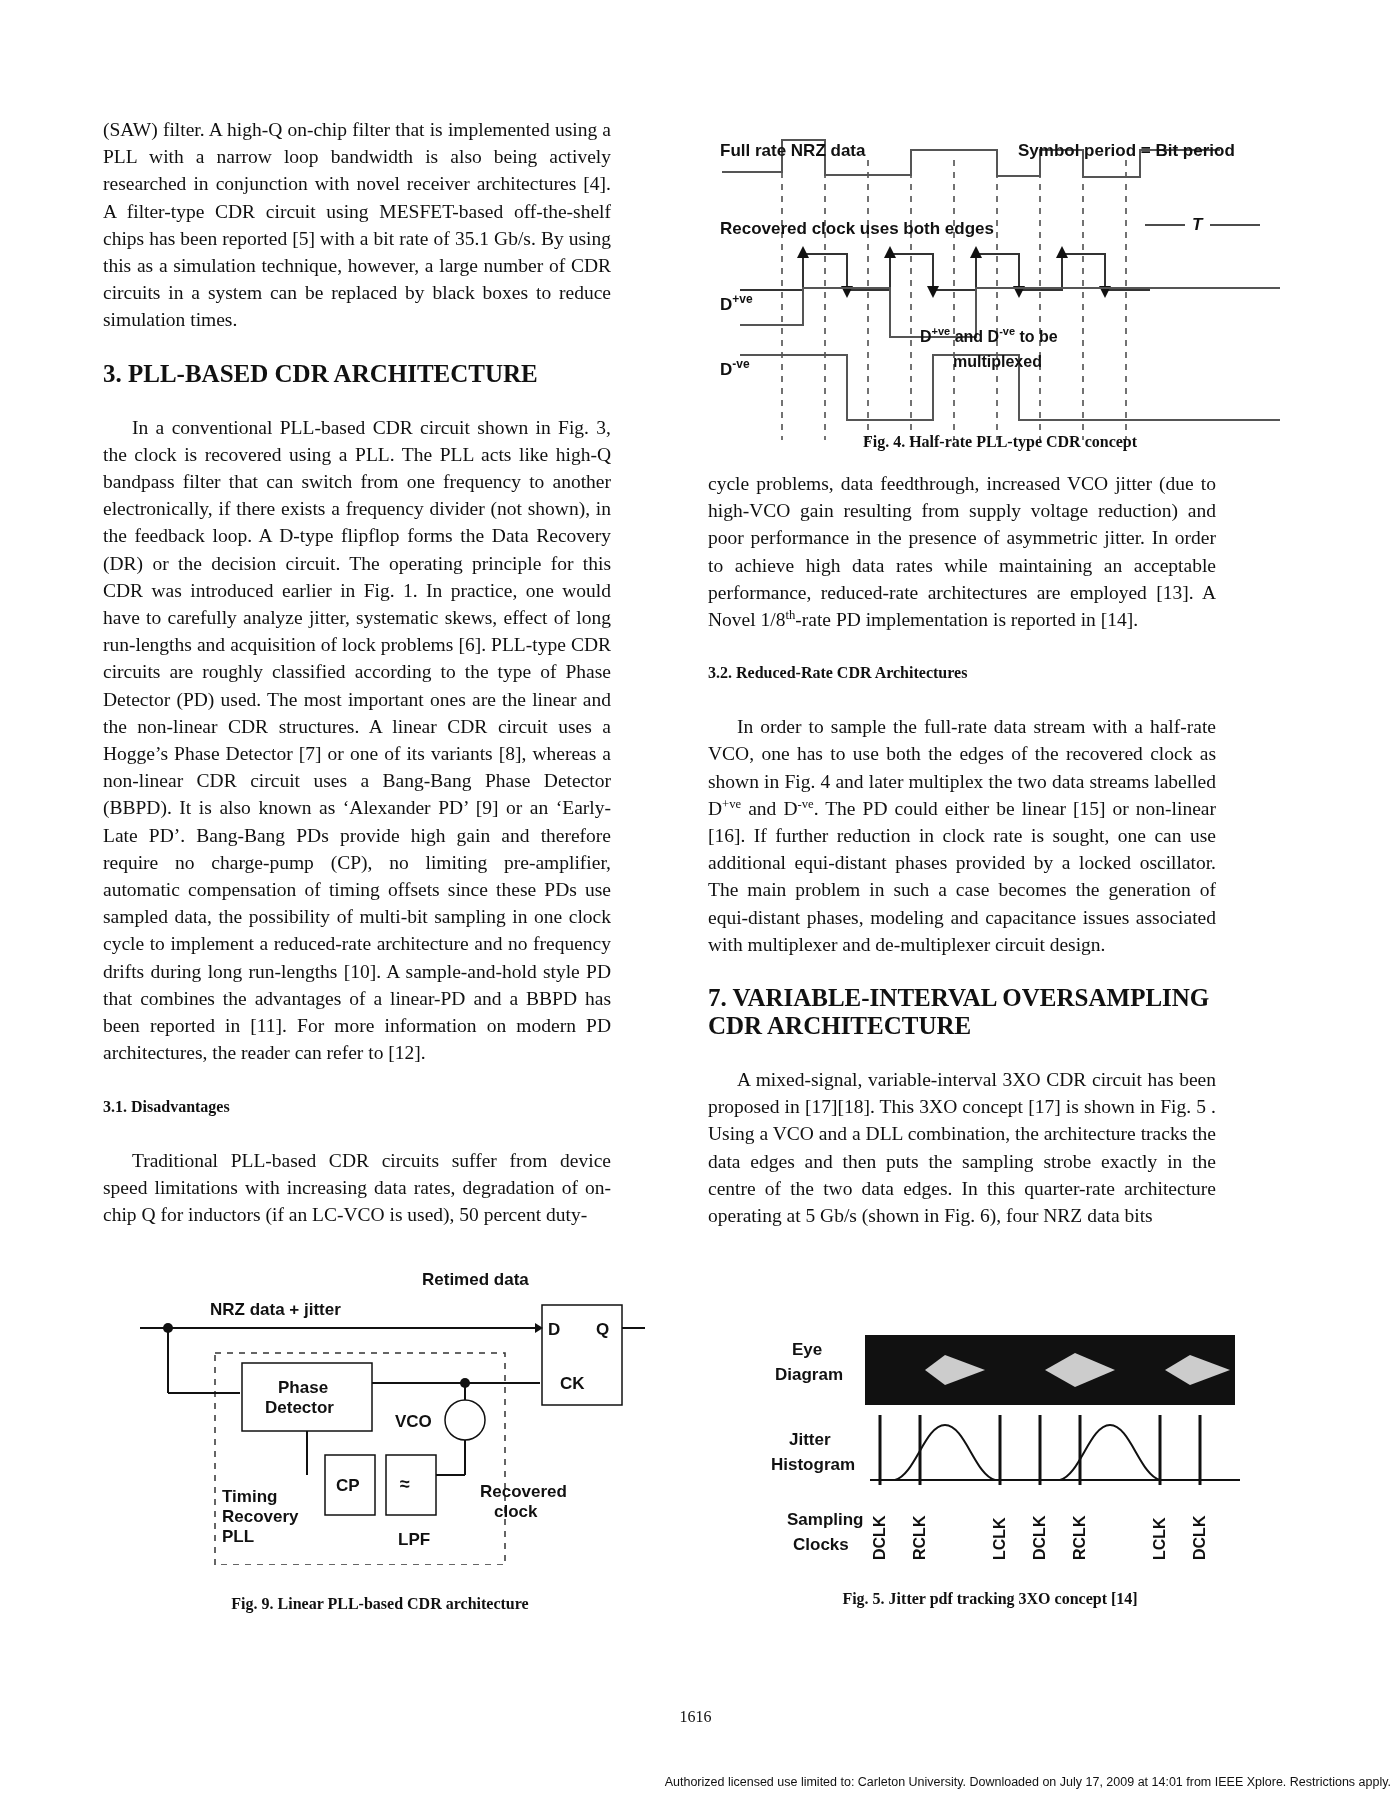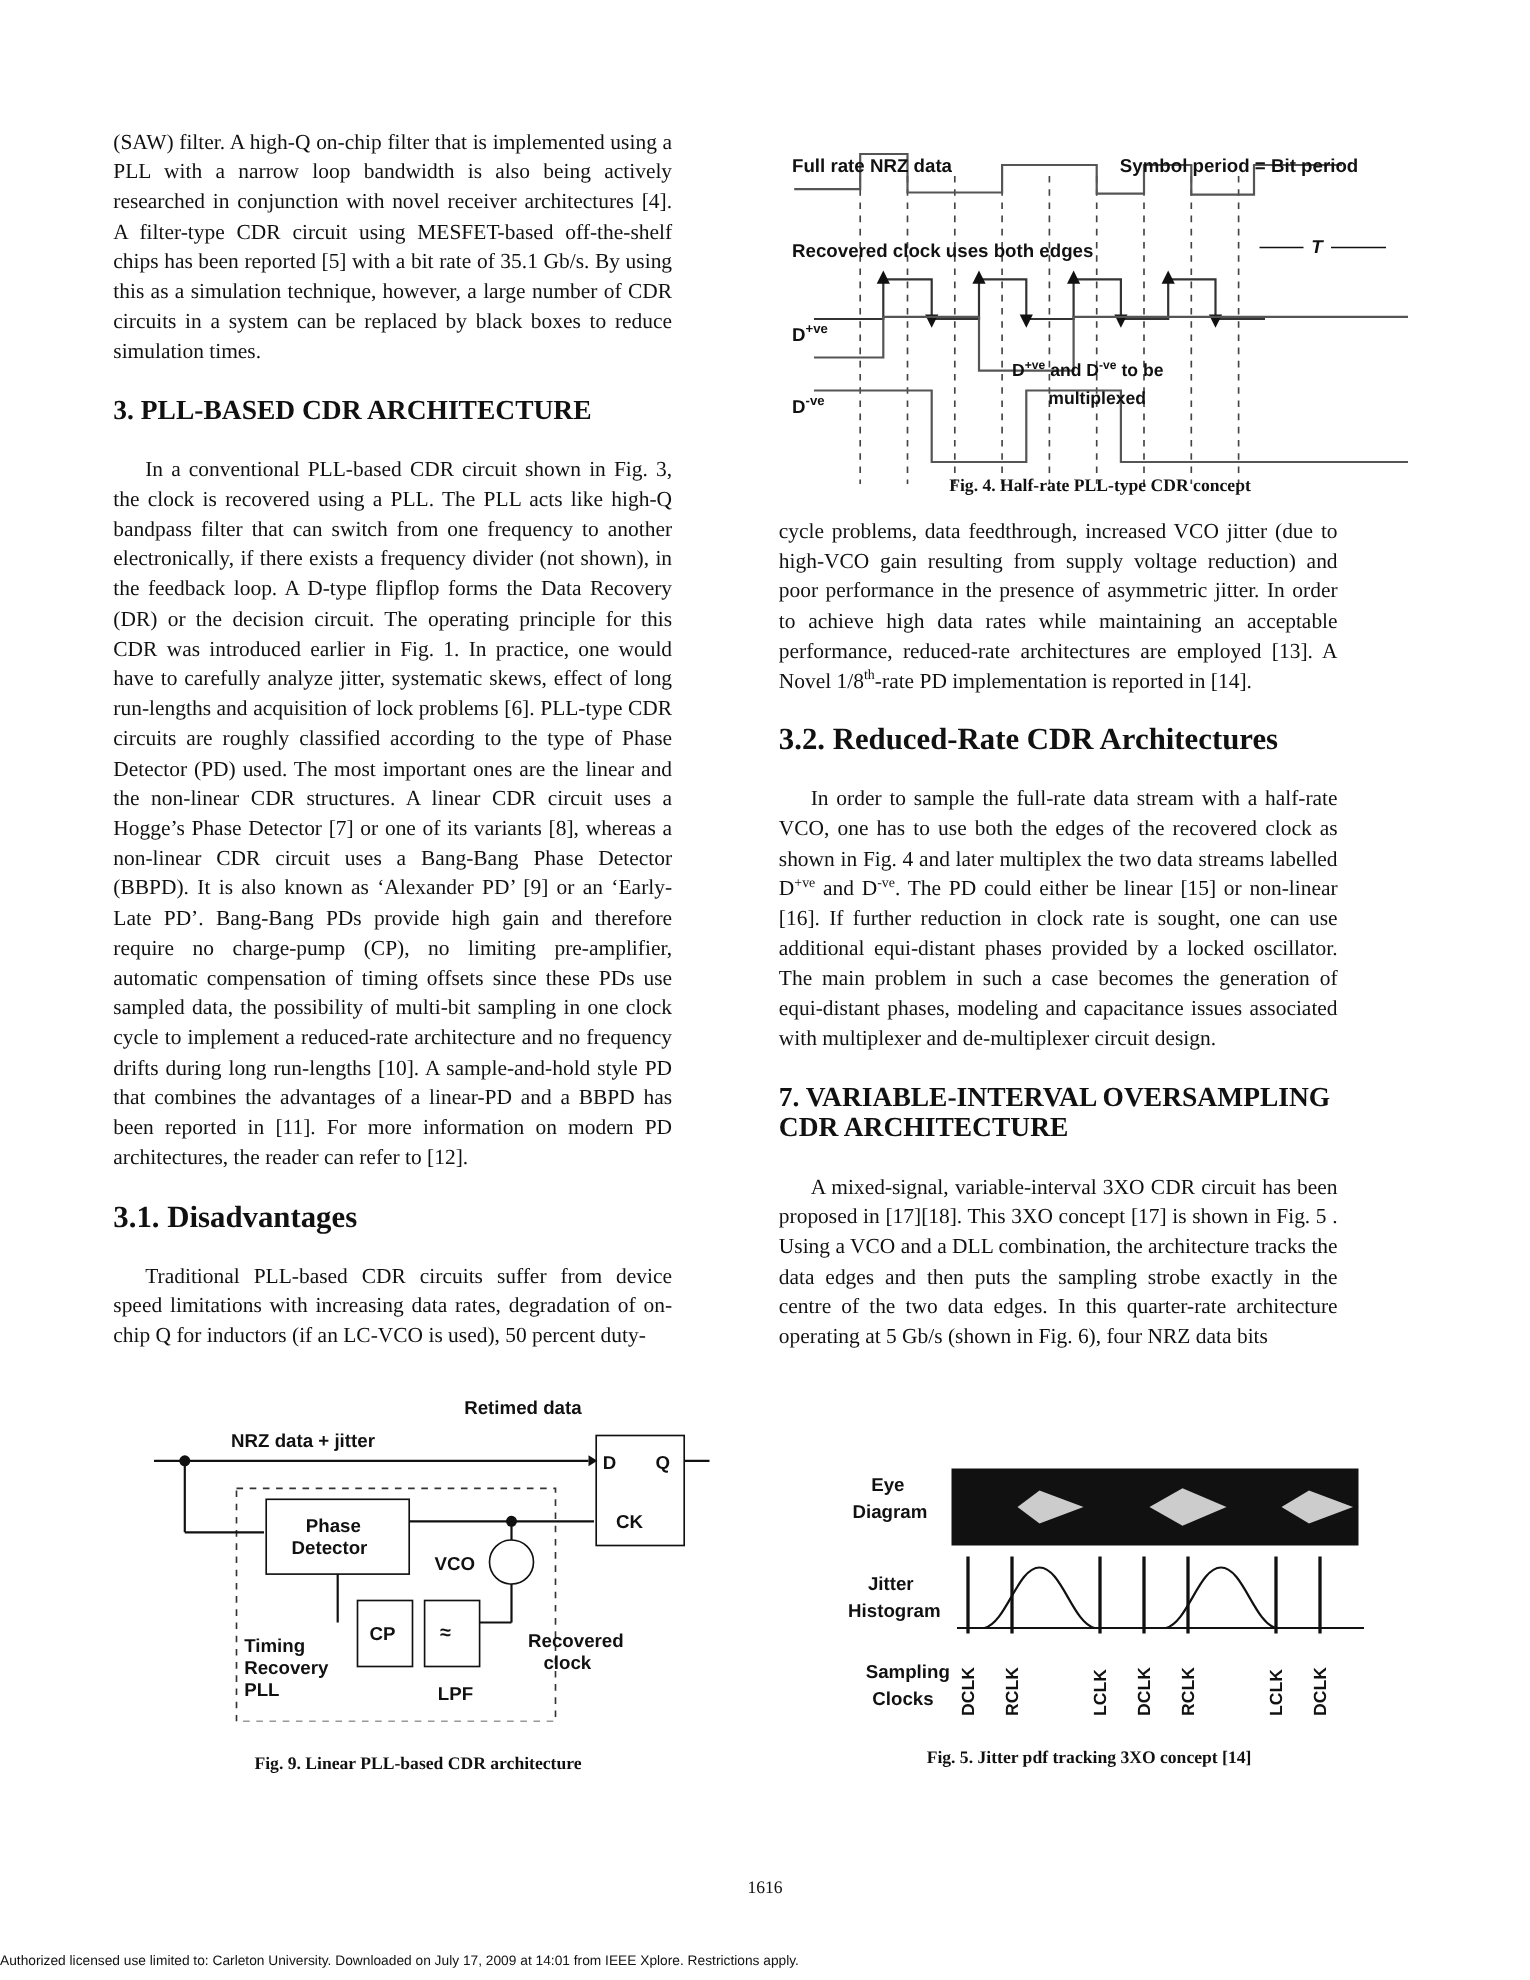--- a/index.html
+++ b/index.html
@@ -3,25 +3,25 @@
 <meta charset="utf-8">
 <style>
   html, body { margin:0; padding:0; background:#ffffff; }
   body { width:1391px; height:1800px; position:relative; overflow:hidden; color:#111; font-family:"Liberation Serif", serif; }
   .col { position:absolute; top:116px; width:508px; font-size:19.5px; line-height:27.2px; text-align:justify; }
   .col.left { left:103px; }
   .col.right { left:708px; top:0; }
   .col p { margin:0; }
   .col p.indent { text-indent:29px; }
   h2.sec { font-family:"Liberation Serif", serif; font-weight:bold; font-size:25px; line-height:28px; margin:0; text-align:left; }
-  h3.sub { font-family:"Liberation Serif", serif; font-weight:bold; font-size:28px; line-height:28px; margin:0; text-align:left; }
+  h3.sub { font-family:"Liberation Serif", serif; font-weight:bold; font-size:16px; line-height:28px; margin:0; text-align:left; }
   .abs { position:absolute; }
   .caption { font-family:"Liberation Serif", serif; font-weight:bold; font-size:16px; text-align:center; position:absolute; }
   .pagenum { position:absolute; left:0; width:1391px; top:1708px; text-align:center; font-size:16px; font-family:"Liberation Serif", serif; }
-  .footer { position:absolute; left:0; width:1391px; top:1775px; text-align:left; font-size:12.5px; font-family:"Liberation Sans", sans-serif; }
+  .footer { position:absolute; left:0; width:1391px; top:1775px; text-align:right; font-size:12.5px; font-family:"Liberation Sans", sans-serif; }
   svg text { font-family:"Liberation Sans", sans-serif; font-weight:bold; fill:#111; }
   sup { font-size:0.65em; vertical-align:super; line-height:0; }
 </style>
 </head>
 <body>
 
 <div class="col left">
   <p>(SAW) filter. A high-Q on-chip filter that is implemented using a PLL with a narrow loop bandwidth is also being actively researched in conjunction with novel receiver architectures [4]. A filter-type CDR circuit using MESFET-based off-the-shelf chips has been reported [5] with a bit rate of 35.1 Gb/s. By using this as a simulation technique, however, a large number of CDR circuits in a system can be replaced by black boxes to reduce simulation times.</p>
   <div style="height:26px"></div>
   <h2 class="sec">3.   PLL-BASED CDR ARCHITECTURE</h2>

